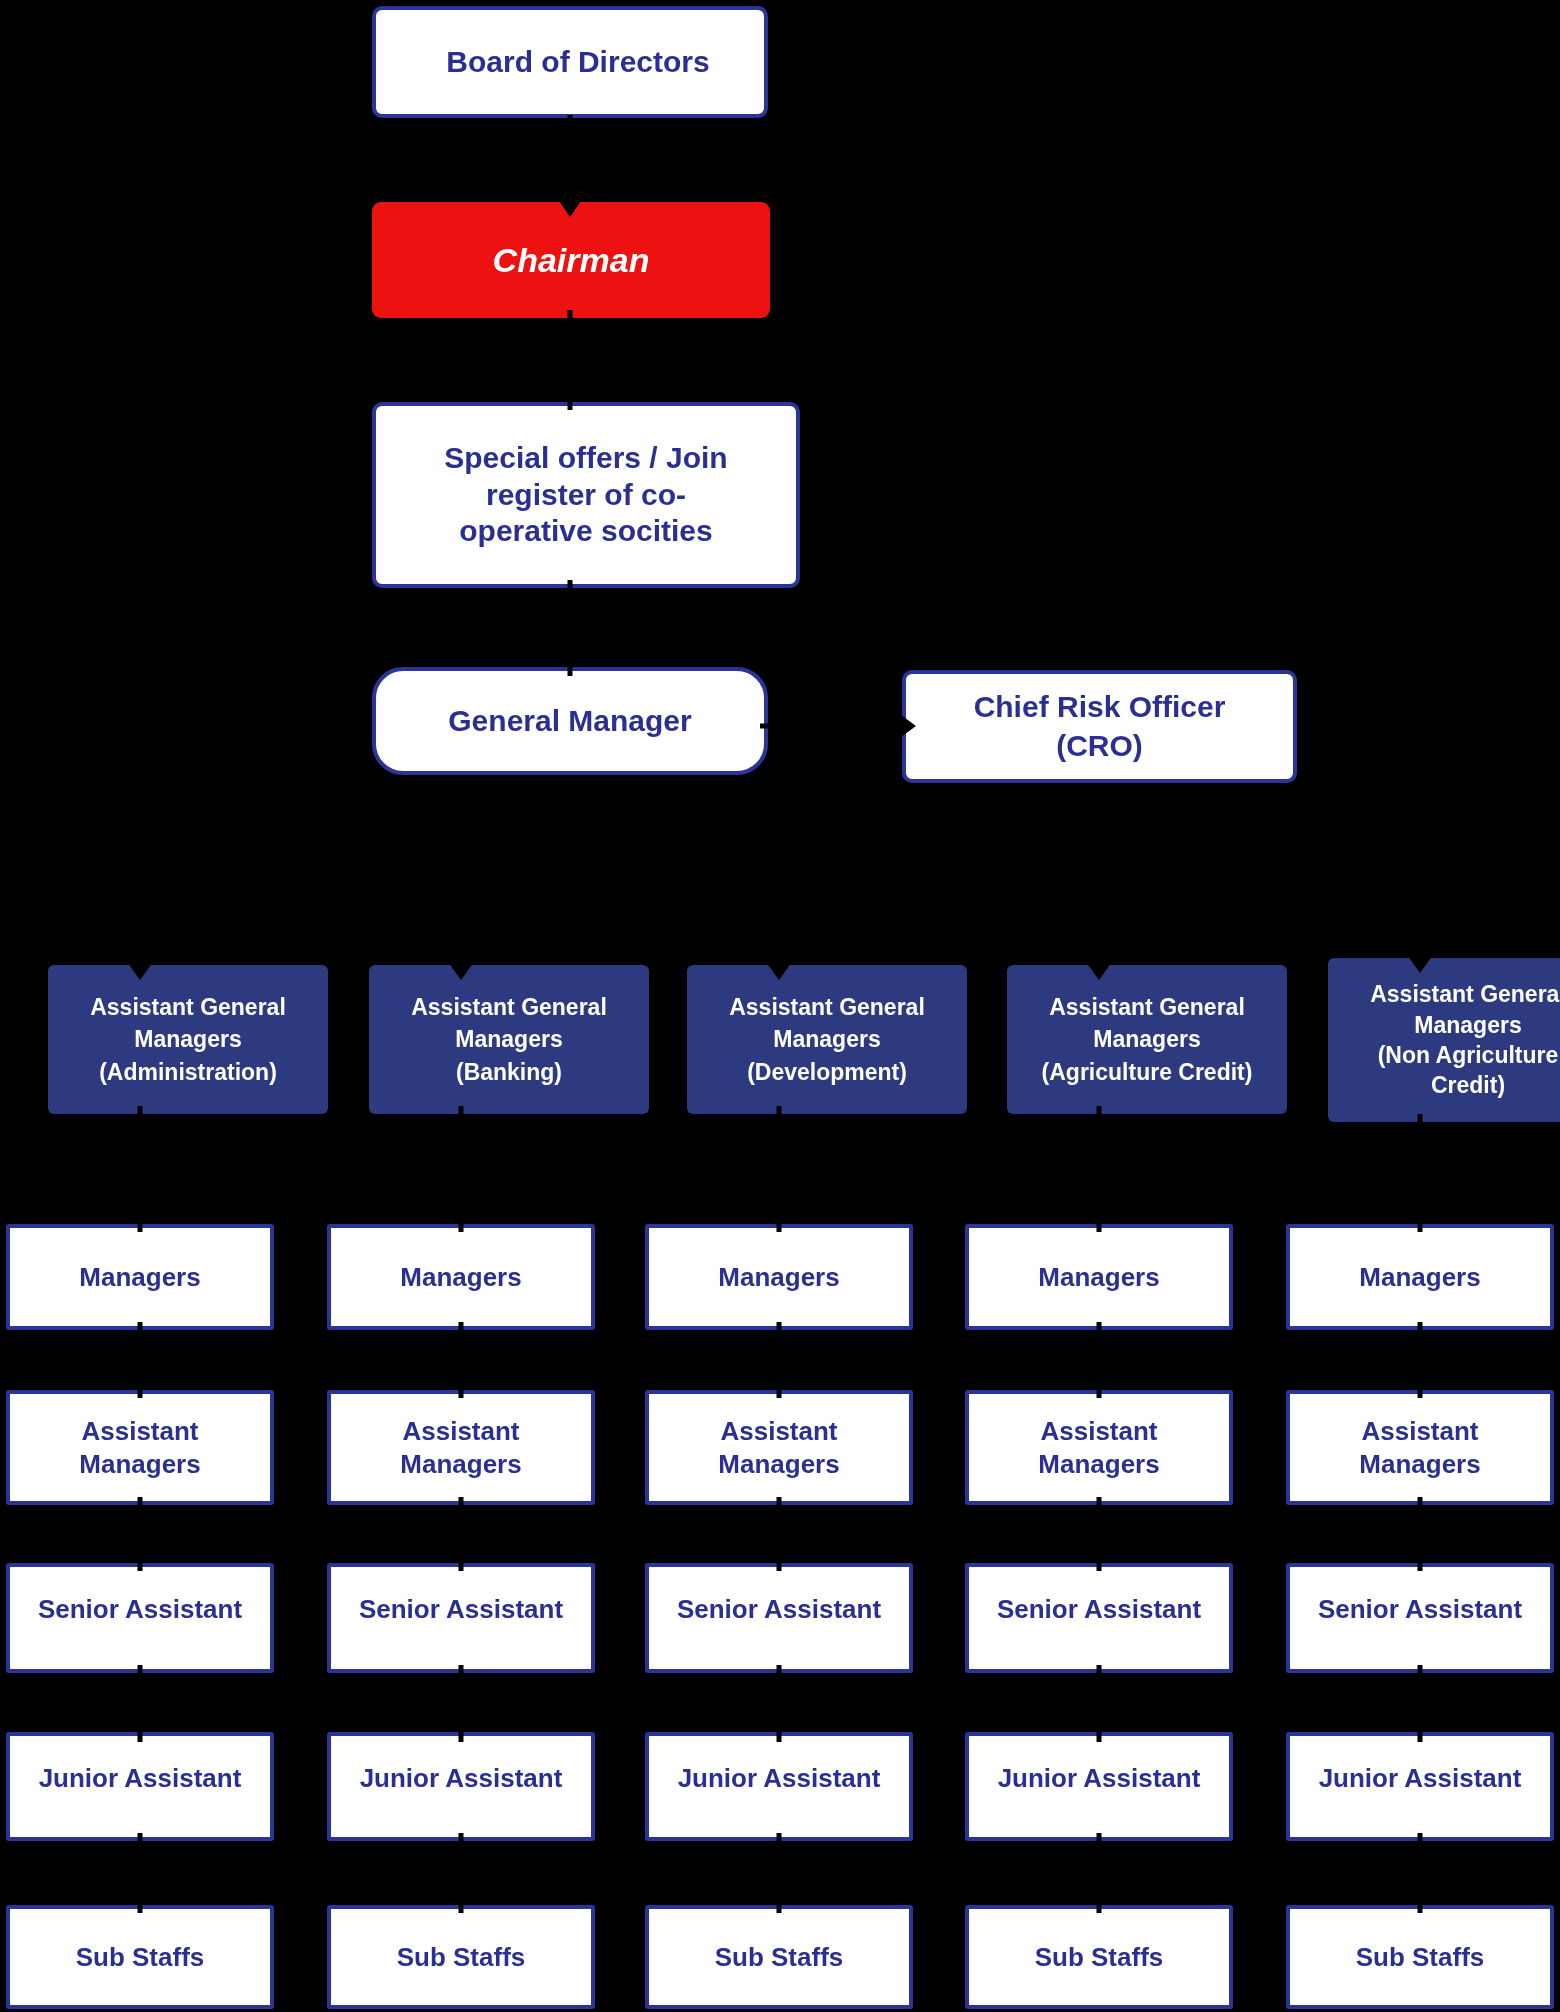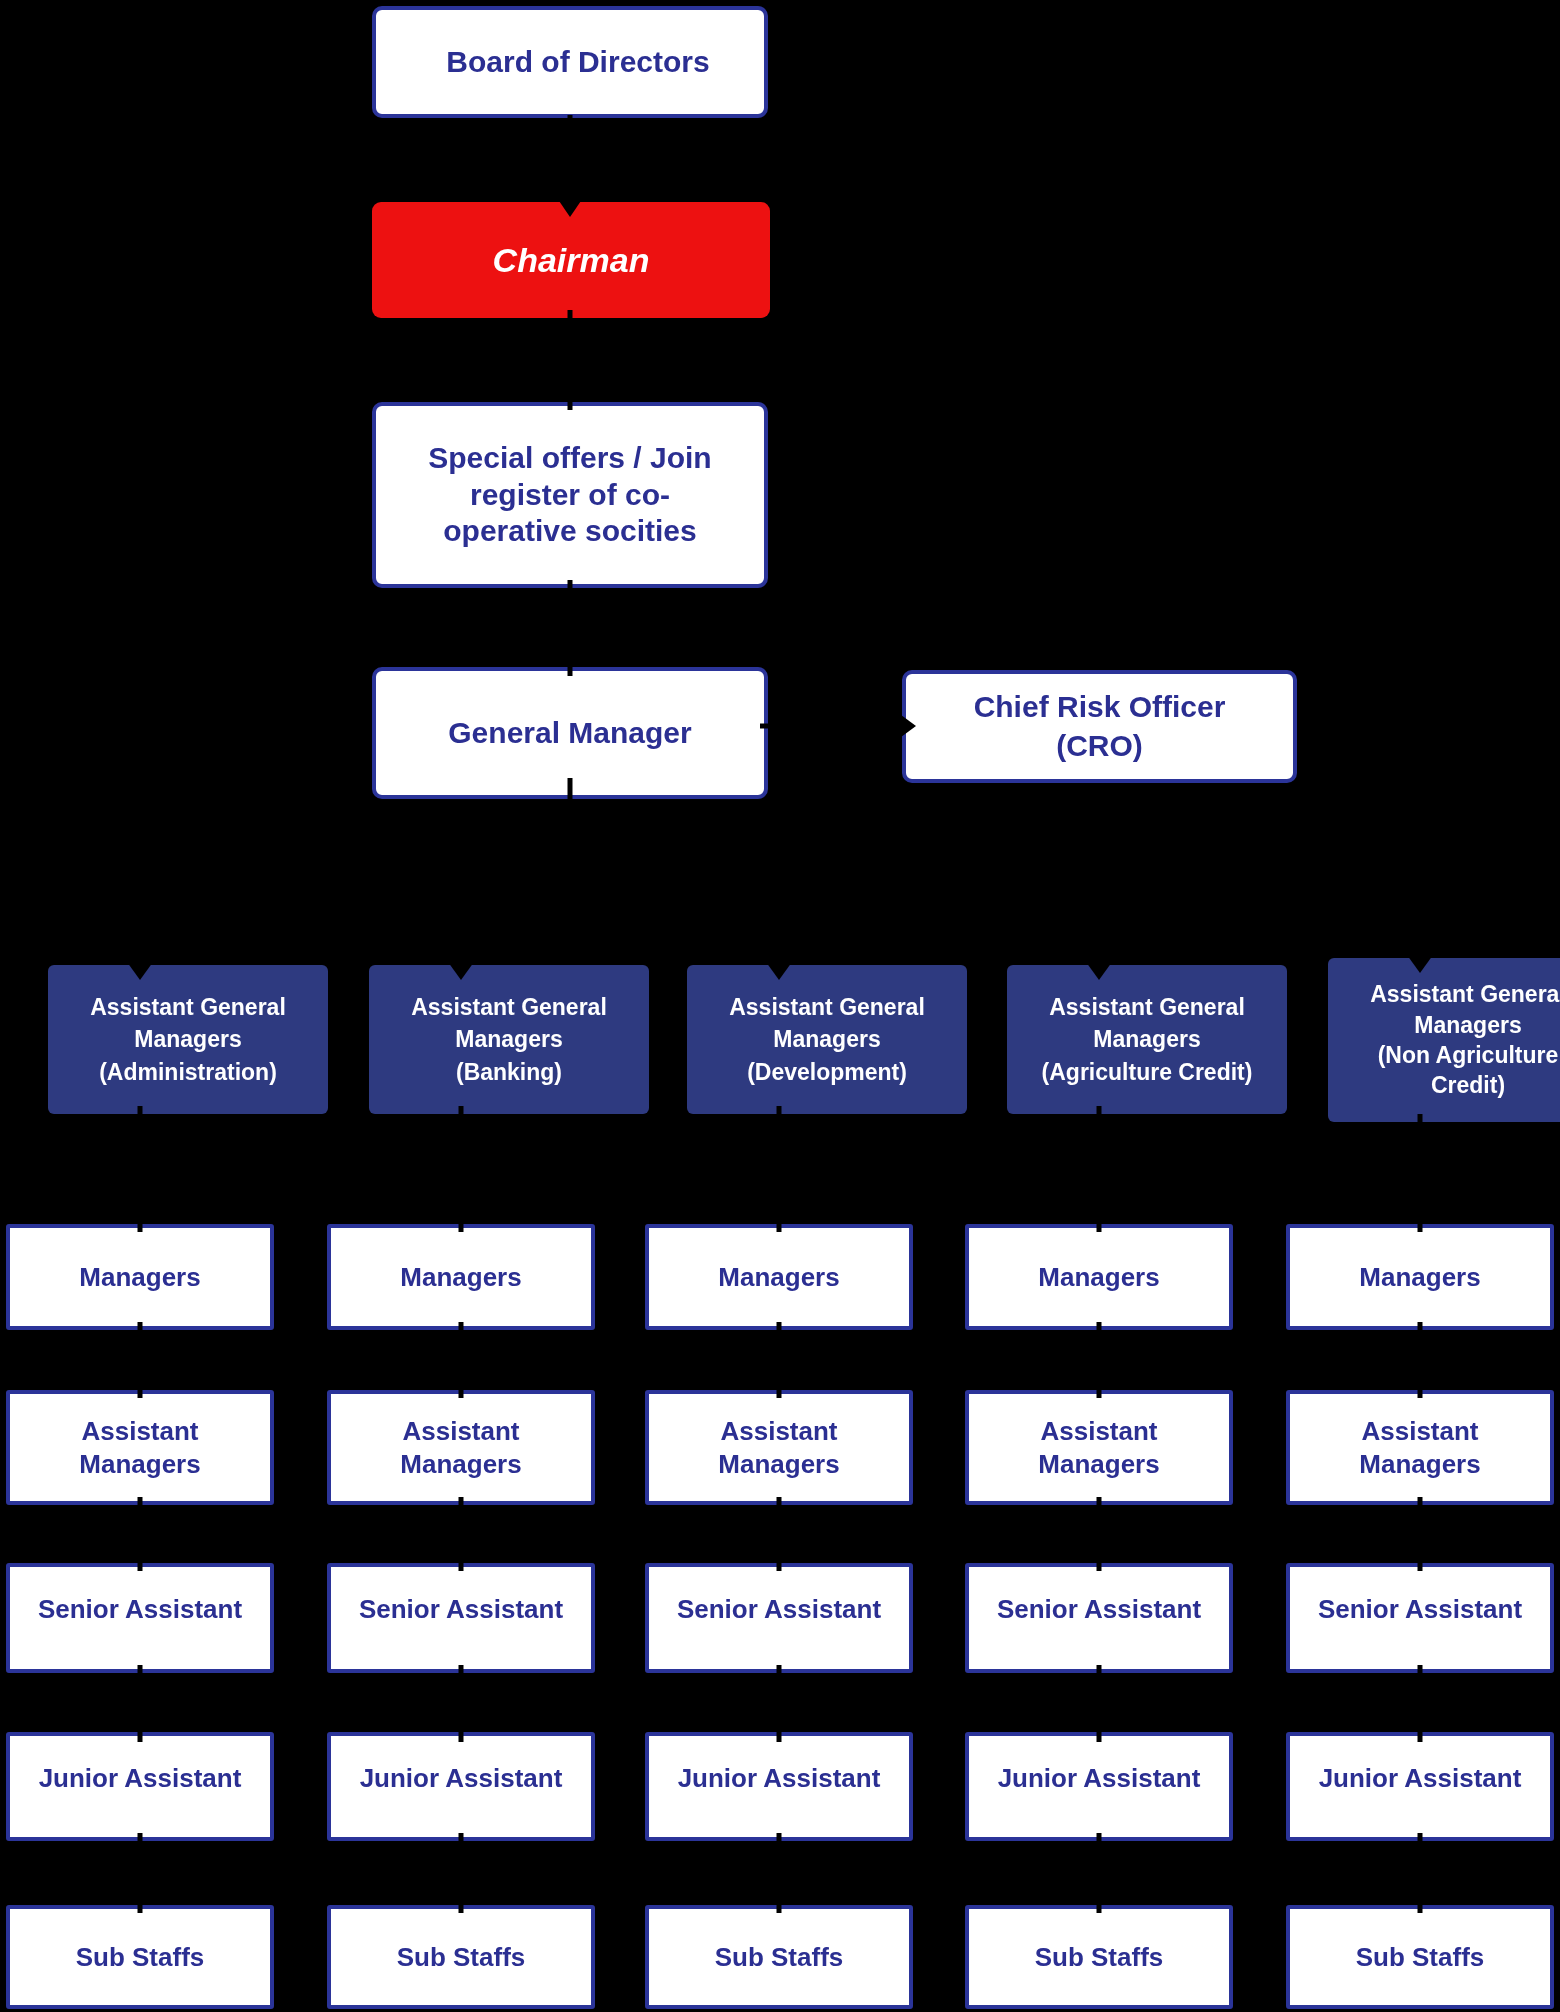--- a/index.html
+++ b/index.html
@@ -41,25 +41,25 @@
     position:absolute;left:0;top:0;z-index:10;pointer-events:none;
   }
 </style>
 </head>
 <body>
 
 <div class="node white-node" style="left:372px;top:6px;width:396px;height:112px;padding-left:16px;">Board of Directors</div>
 
 <div class="node red-node" style="left:372px;top:202px;width:398px;height:116px;">Chairman</div>
 
-<div class="node white-node" style="left:372px;top:402px;width:396px;height:186px;">Special offers / Join
+<div class="node white-node" style="left:372px;top:402px;width:428px;height:186px;">Special offers / Join
 register of co-
 operative socities</div>
 
-<div class="node white-node" style="left:372px;top:667px;width:396px;height:132px;">General Manager</div>
+<div class="node white-node" style="left:372px;top:667px;width:396px;height:108px;border-radius:31px;">General Manager</div>
 
 <div class="node white-node" style="left:902px;top:670px;width:395px;height:113px;line-height:1.28;">Chief Risk Officer
 (CRO)</div>
 
 <div class="node agm-node" style="left:0px;top:965px;width:280px;height:149px;">Assistant General
 Managers
 (Administration)</div>
 <div class="node agm-node" style="left:321px;top:965px;width:280px;height:149px;">Assistant General
 Managers
 (Banking)</div>

